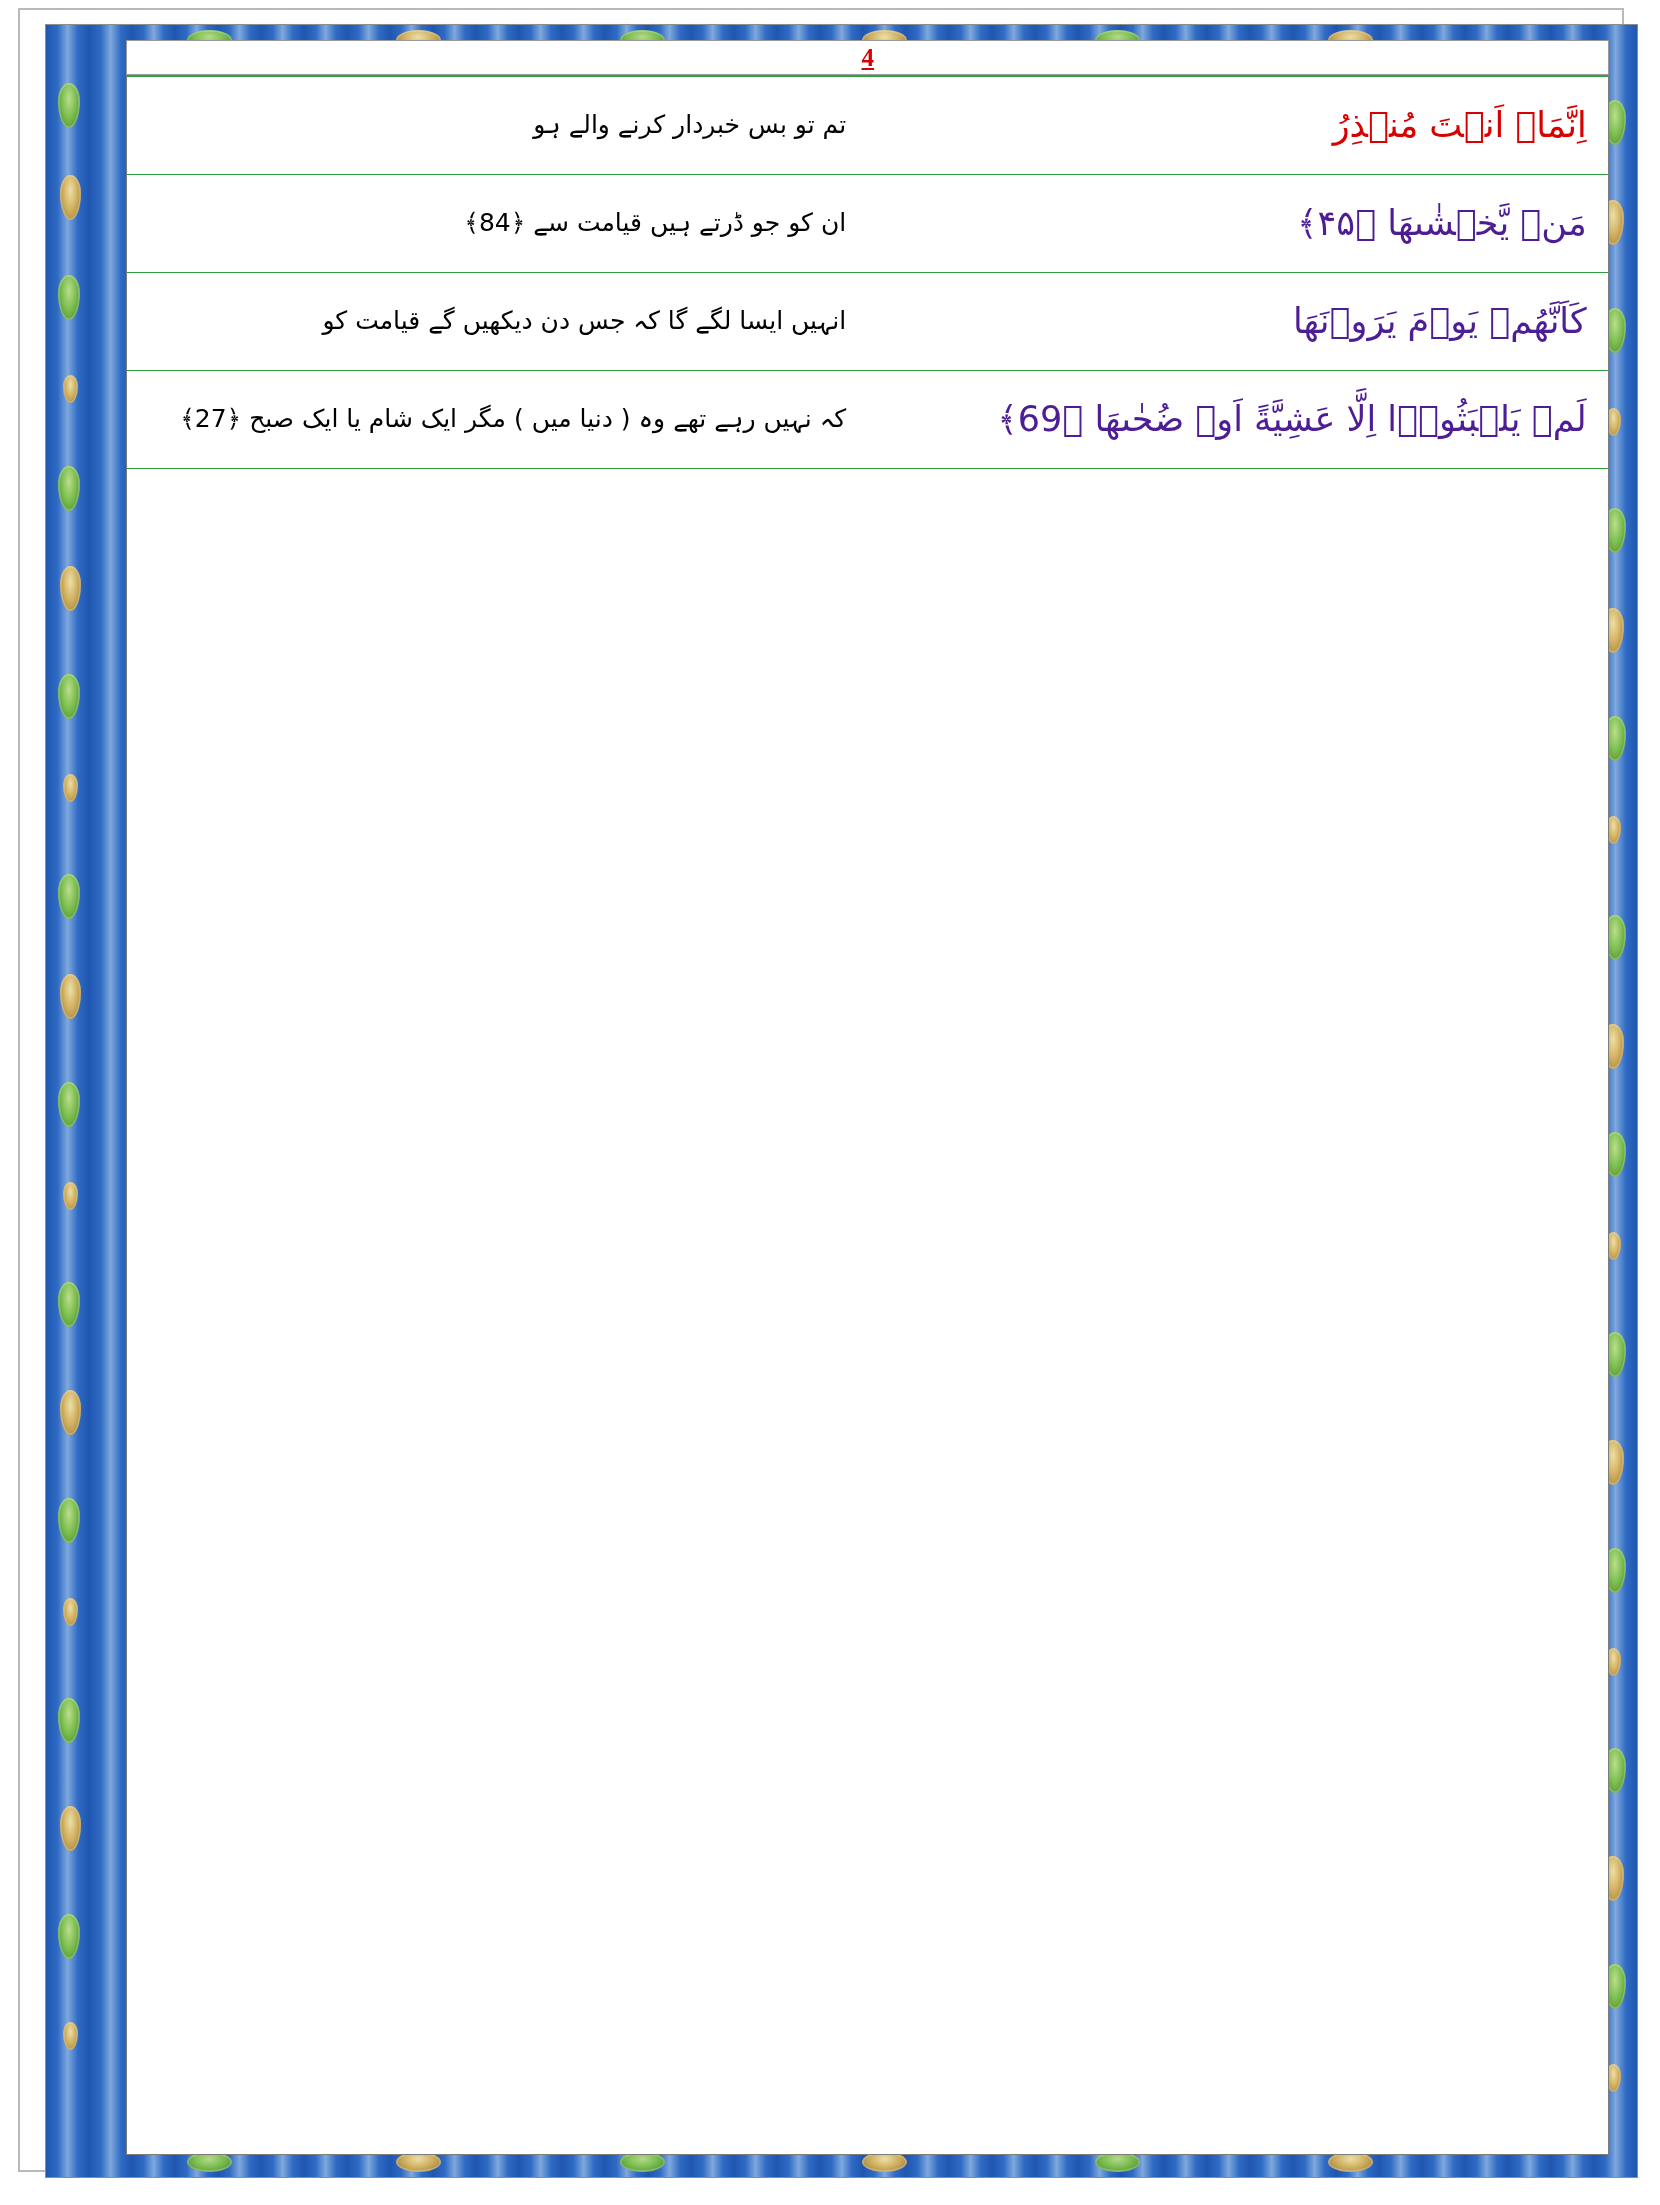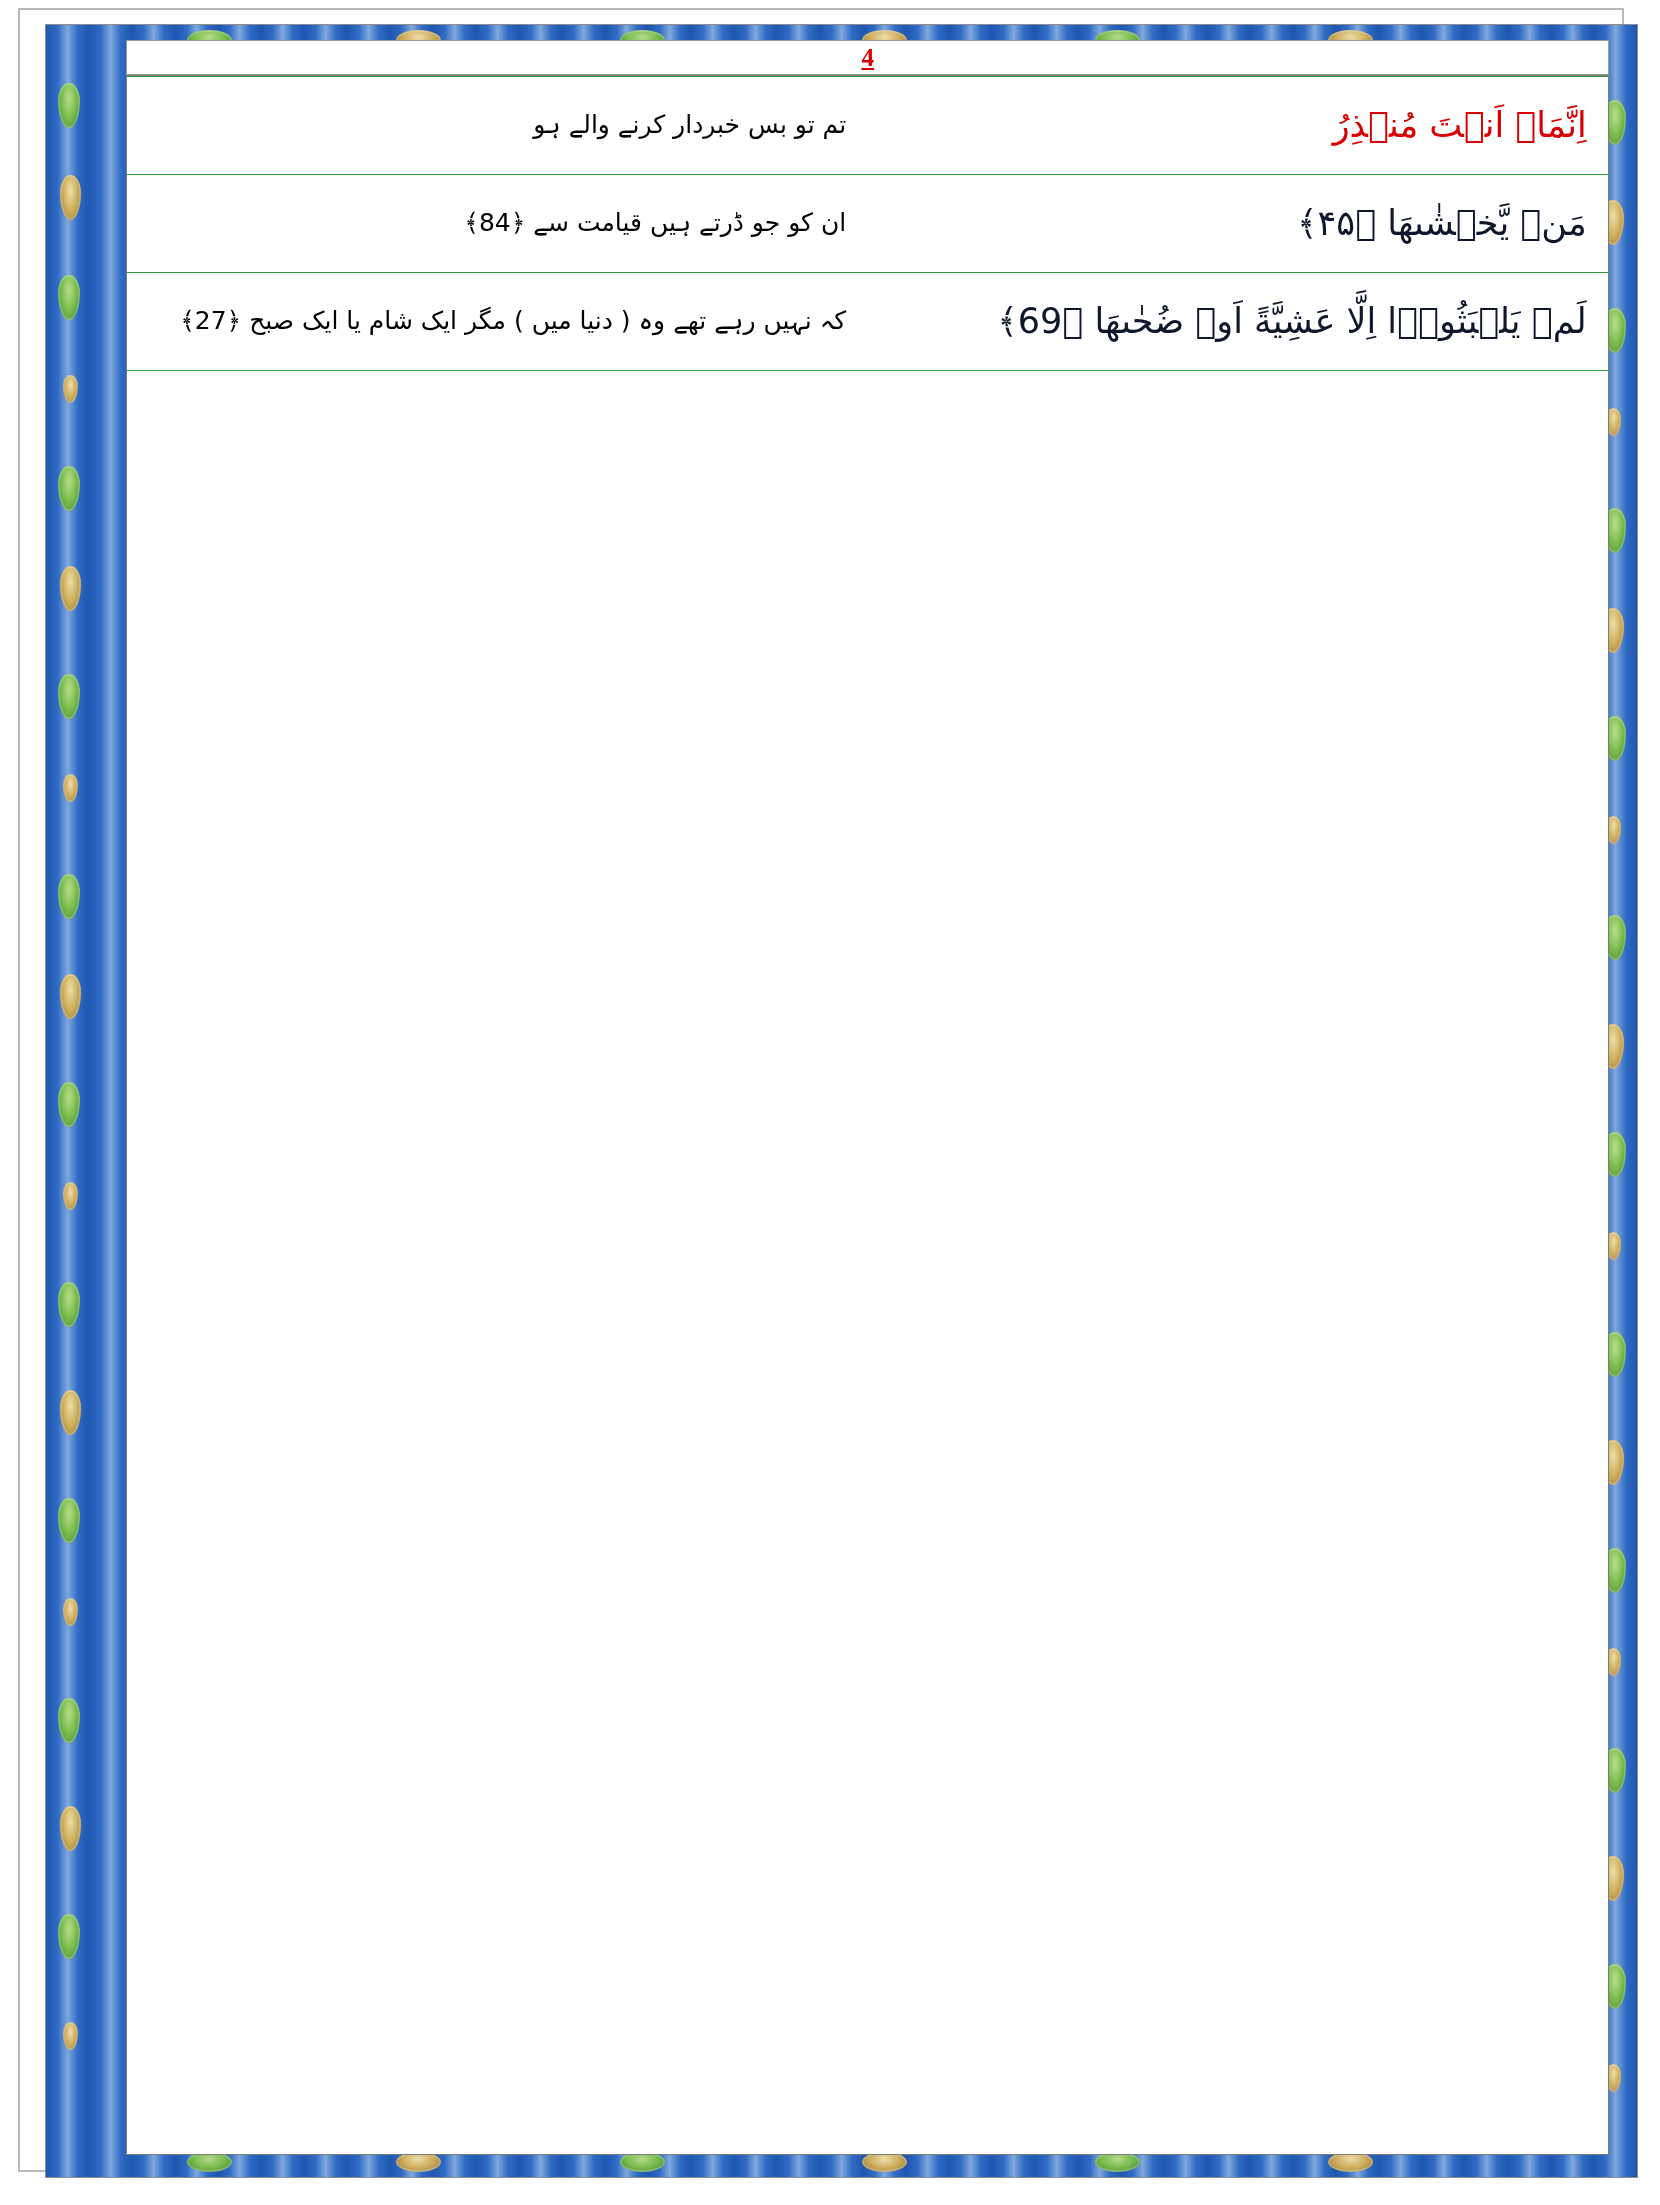--- a/index.html
+++ b/index.html
@@ -143,21 +143,21 @@
   .cell-arabic {
     width: 50%;
     text-align: right;
     direction: rtl;
     font-family: "DejaVu Sans", sans-serif;
     font-size: 35px;
     line-height: 1.9;
     white-space: nowrap;
   }
   .ar-red { color: #d80000; }
-  .ar-blue { color: #0f172a; }
+  .ar-blue { color: #4c1d95; }
 
   
   .blank-area {
     position: absolute;
     left: 0;
     top: 399px;
     width: 100%;
     height: 1673px;
     background: #ffffff;
   }
@@ -237,20 +237,24 @@
           <tbody>
             <tr class="verse-row">
               <td class="cell cell-urdu">تم تو بس خبردار کرنے والے ہو</td>
               <td class="cell cell-arabic ar-red">اِنَّمَاۤ اَنۡتَ مُنۡذِرُ</td>
             </tr>
             <tr class="verse-row">
               <td class="cell cell-urdu">ان کو جو ڈرتے ہیں قیامت سے ﴿84﴾</td>
               <td class="cell cell-arabic ar-blue">مَنۡ یَّخۡشٰىهَا ﴿۴۵﴾</td>
             </tr>
             <tr class="verse-row">
+              <td class="cell cell-urdu">انہیں ایسا لگے گا کہ جس دن دیکھیں گے قیامت کو</td>
+              <td class="cell cell-arabic ar-blue">كَاَنَّهُمۡ یَوۡمَ یَرَوۡنَهَا</td>
+            </tr>
+            <tr class="verse-row">
               <td class="cell cell-urdu">کہ نہیں رہے تھے وہ ( دنیا میں ) مگر ایک شام یا ایک صبح ﴿27﴾</td>
               <td class="cell cell-arabic ar-blue">لَمۡ یَلۡبَثُوۡۤا اِلَّا عَشِیَّةً اَوۡ ضُحٰىهَا ﴿69﴾</td>
             </tr>
           </tbody>
         </table>
 
         <div class="blank-area"></div>
 
       </div>
 

